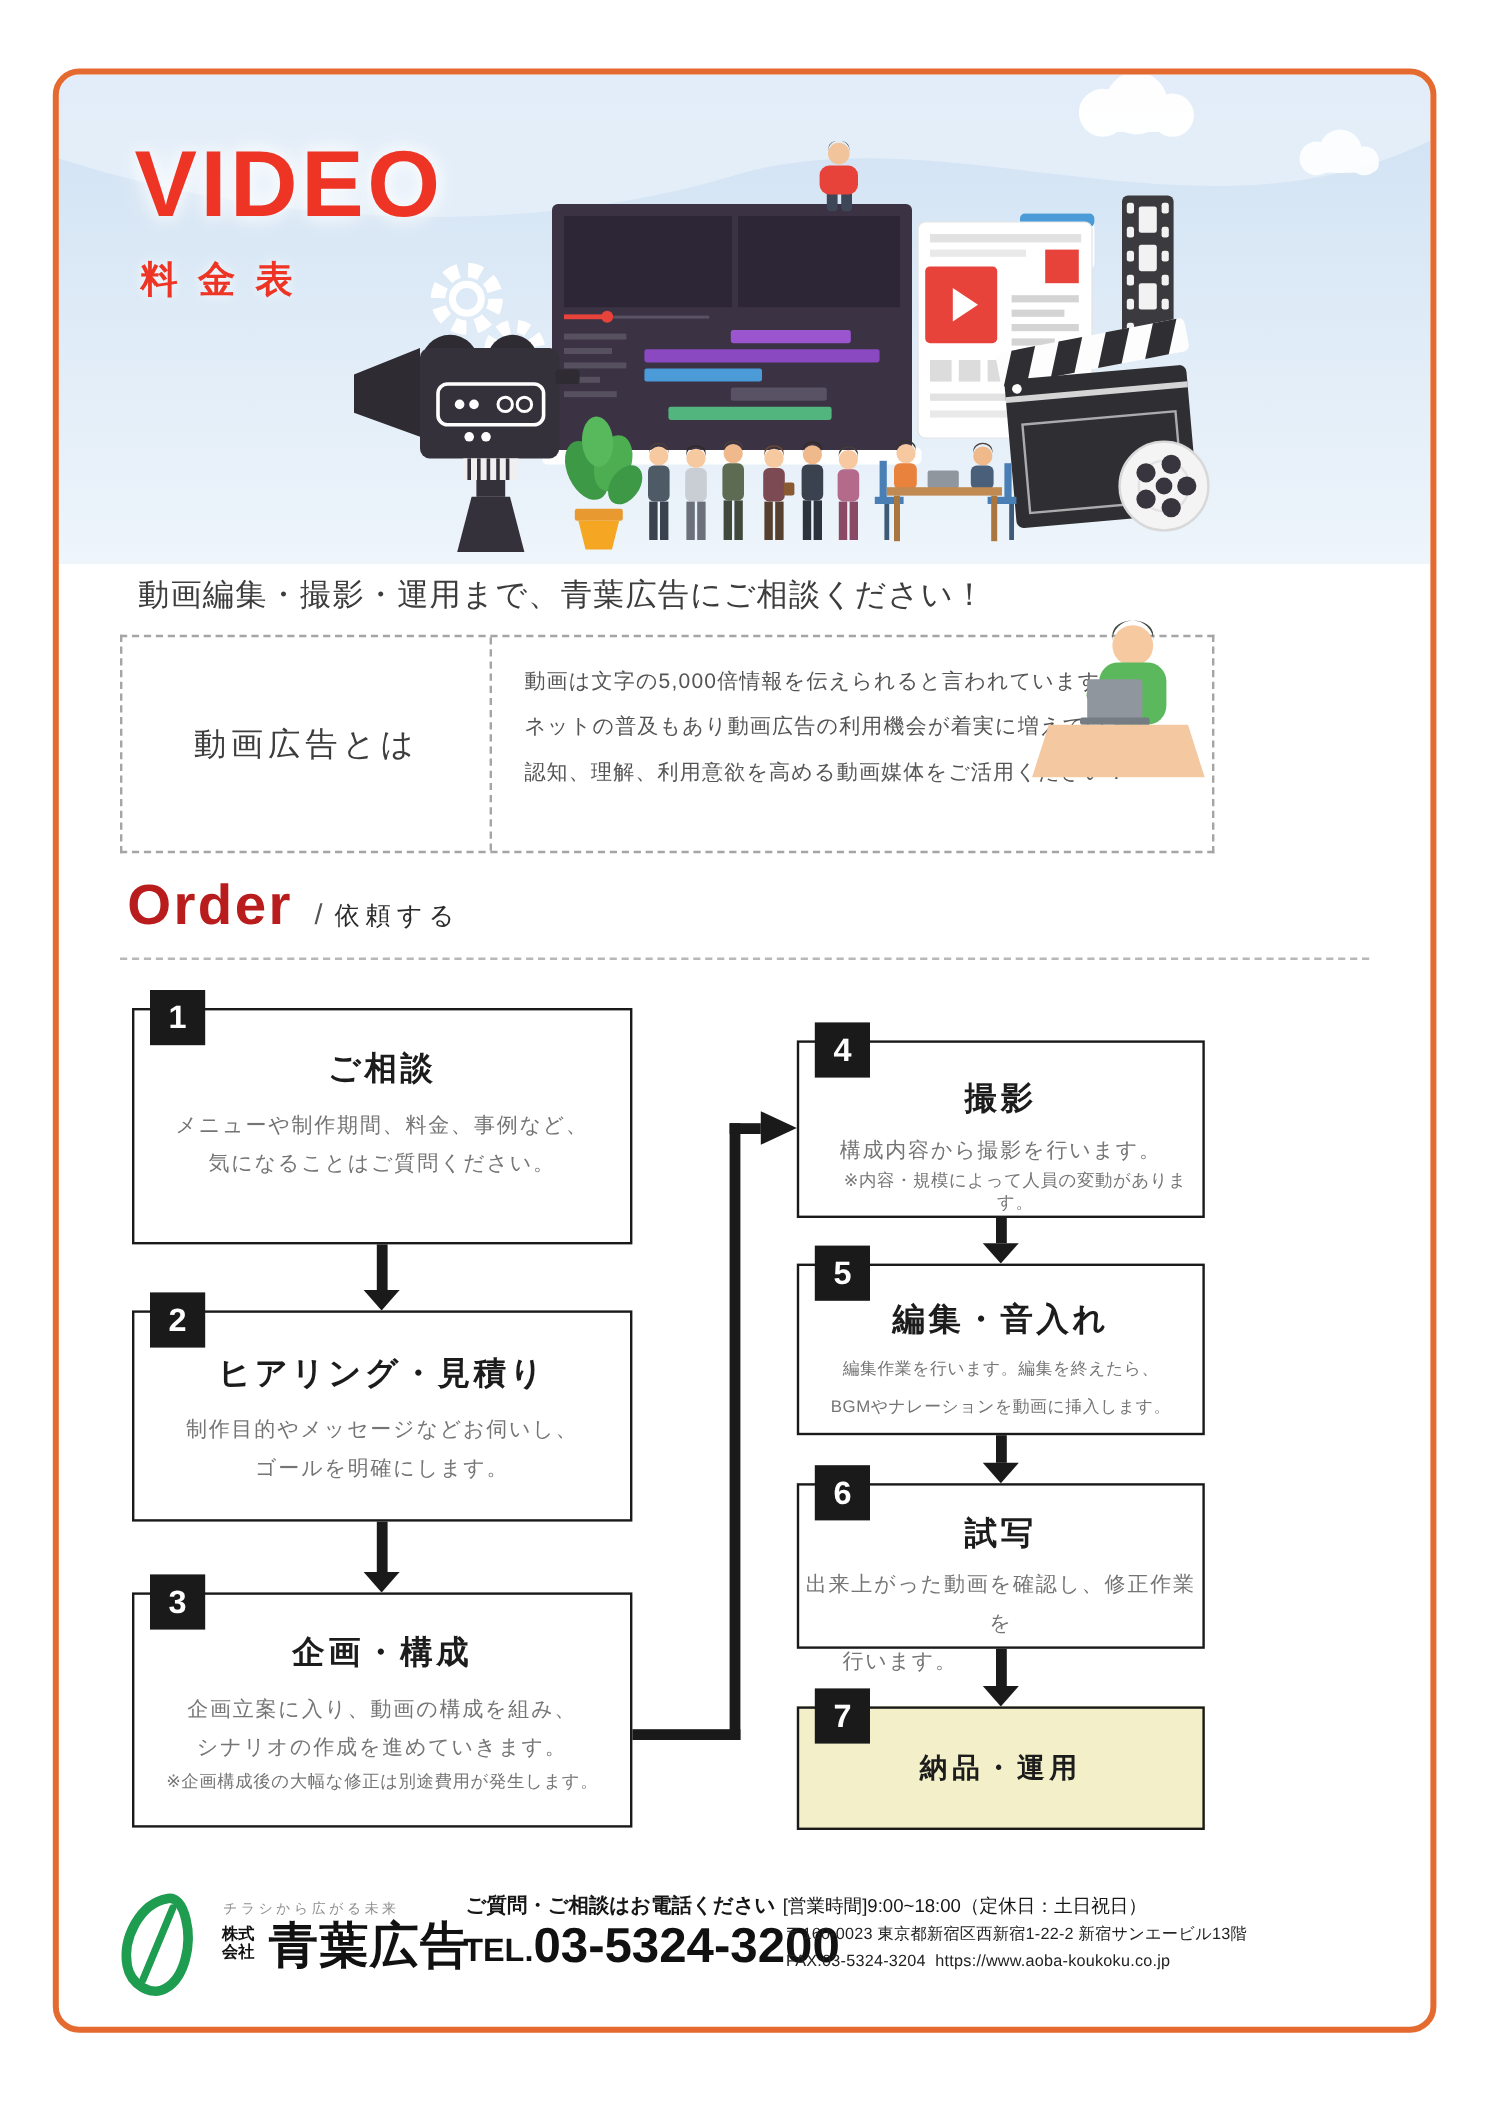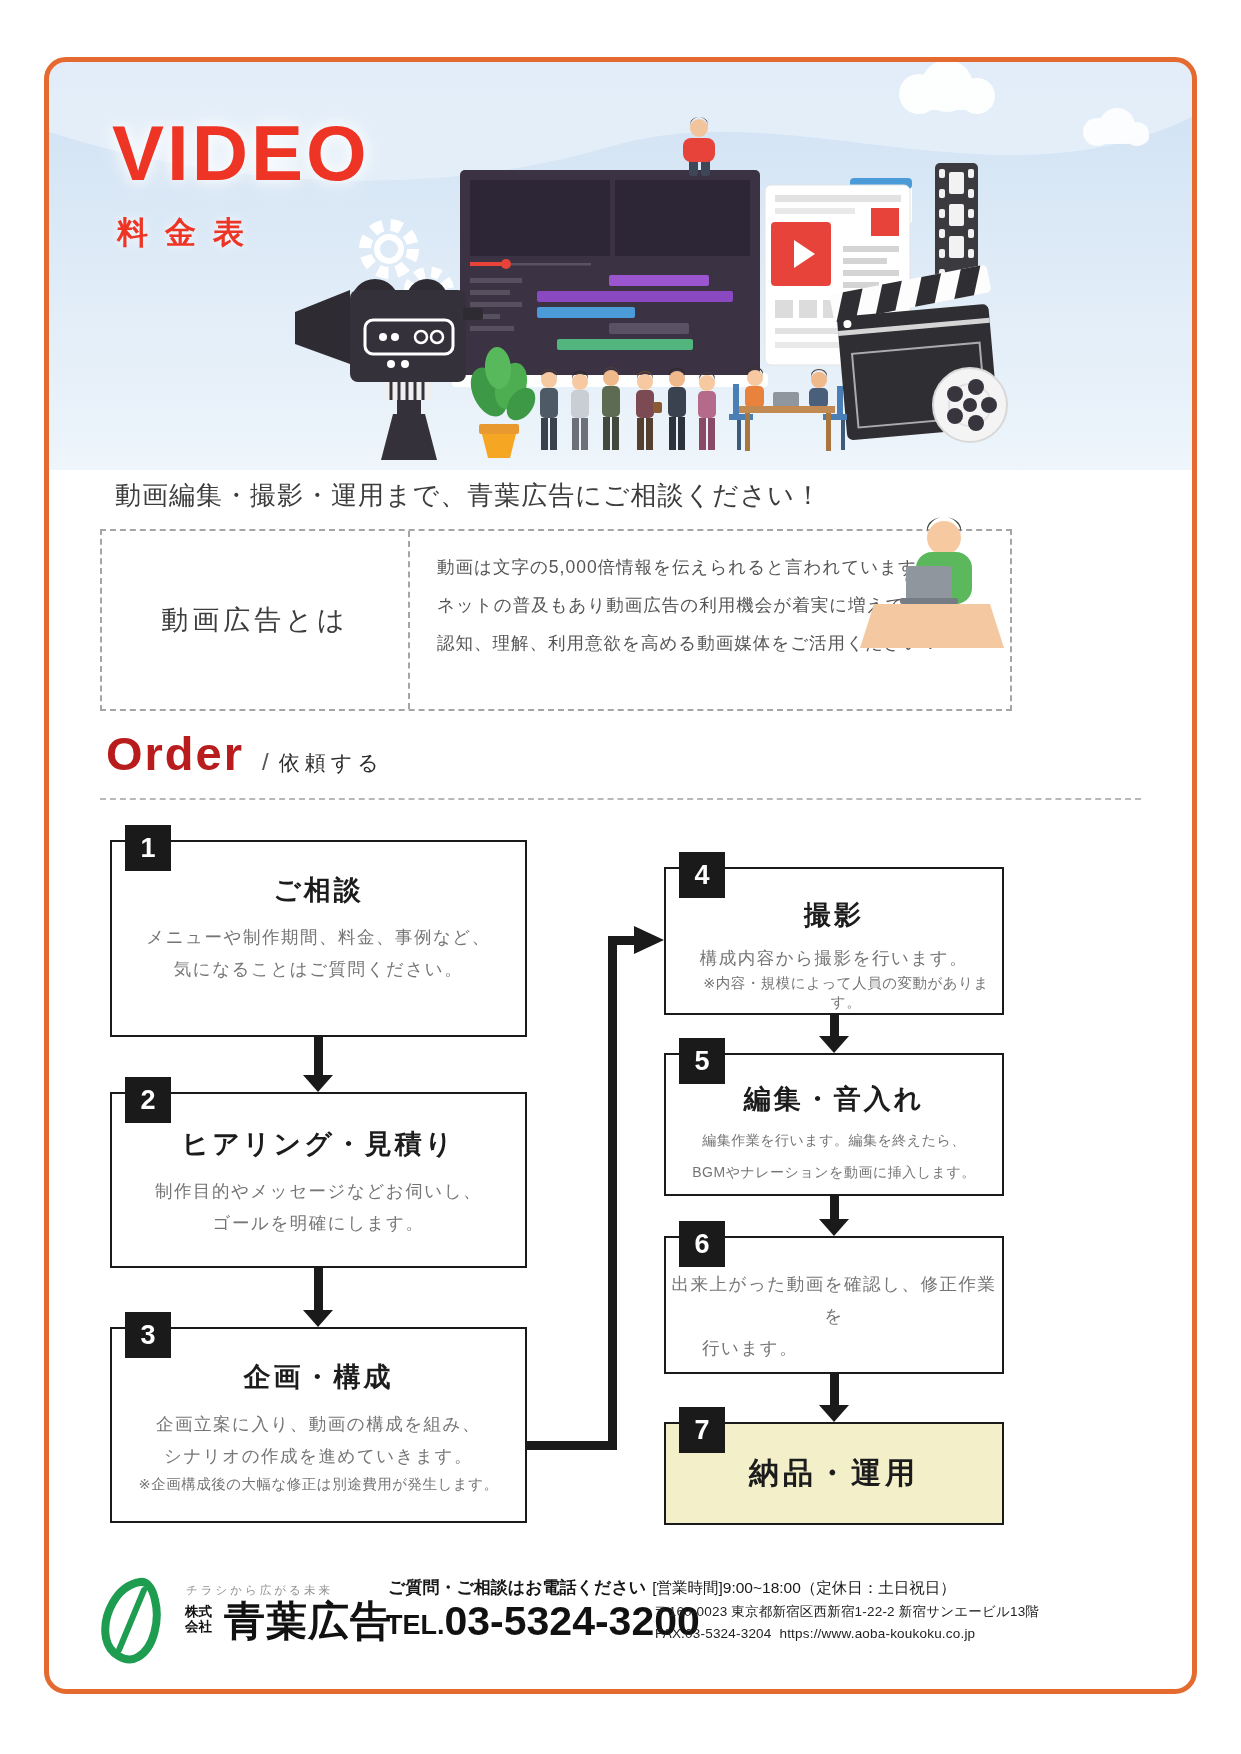--- a/index.html
+++ b/index.html
@@ -29,21 +29,21 @@
   .order-ja{font-size:21px;color:#2b2b2b;letter-spacing:5px;}
   .order-rule{position:absolute;left:100px;top:798px;width:1041px;border-top:2.5px dashed #b8b8b8;z-index:4;}
   
   .step-box{position:absolute;border:2.5px solid #1a1a1a;background:#fff;text-align:center;z-index:5;box-sizing:border-box;}
   .badge{position:absolute;left:13px;top:-17px;width:46px;height:46px;background:#1a1a1a;color:#fff;
          font-weight:700;font-size:27px;display:flex;align-items:center;justify-content:center;}
   .step-title{font-size:27px;font-weight:700;color:#1c1c1c;letter-spacing:3px;}
   .step-body{font-size:17.5px;color:#757575;letter-spacing:1.5px;line-height:32px;margin-top:13px;}
   .step-note{font-size:14.5px;color:#757575;letter-spacing:.5px;margin-top:3px;}
   .deliver-box{background:#F2EFC9;display:flex;align-items:center;justify-content:center;}
-  .deliver-title{font-size:30px;font-weight:700;letter-spacing:4px;color:#1c1c1c;}
+  .deliver-title{font-size:23px;font-weight:700;letter-spacing:4px;color:#1c1c1c;}
   .arrow-down{position:absolute;width:30px;z-index:5;}
   .arrow-down .shaft{width:9px;margin:0 auto;background:#1a1a1a;}
   .arrow-down .head{width:0;height:0;border-left:15px solid transparent;border-right:15px solid transparent;border-top:17px solid #1a1a1a;}
   .conn{position:absolute;background:#1a1a1a;z-index:5;}
   .conn-head{position:absolute;width:0;height:0;border-top:14.5px solid transparent;border-bottom:14.5px solid transparent;
              border-left:30px solid #1a1a1a;z-index:5;}
   
   .tagline{position:absolute;left:186px;top:1583px;font-size:11.5px;letter-spacing:3px;color:#8f8f8f;z-index:5;}
   .kabu{position:absolute;left:185px;top:1604px;font-size:13.5px;font-weight:700;line-height:15px;color:#111;z-index:5;}
   .company{position:absolute;left:224px;top:1594px;font-size:41px;font-weight:900;letter-spacing:1px;color:#111;z-index:5;}
@@ -394,20 +394,21 @@
     </div>
   </div>
 
   <div class="arrow-down" style="left:819px;top:1196px;">
     <div class="shaft" style="height:23px;"></div>
       <div class="head"></div>
   </div>
 
   <div class="step-box" style="left:664px;top:1236px;width:340px;height:138px;padding-top:22px;">
     <div class="badge">6</div>
+    <div class="step-title">試写</div>
     <div class="step-body" style="margin-top:8px;">
       <div>出来上がった動画を確認し、修正作業を</div>
       <div style="text-align:left;padding-left:36px;">行います。</div>
     </div>
   </div>
 
   <div class="arrow-down" style="left:819px;top:1374px;">
     <div class="shaft" style="height:31px;"></div>
       <div class="head"></div>
   </div>

